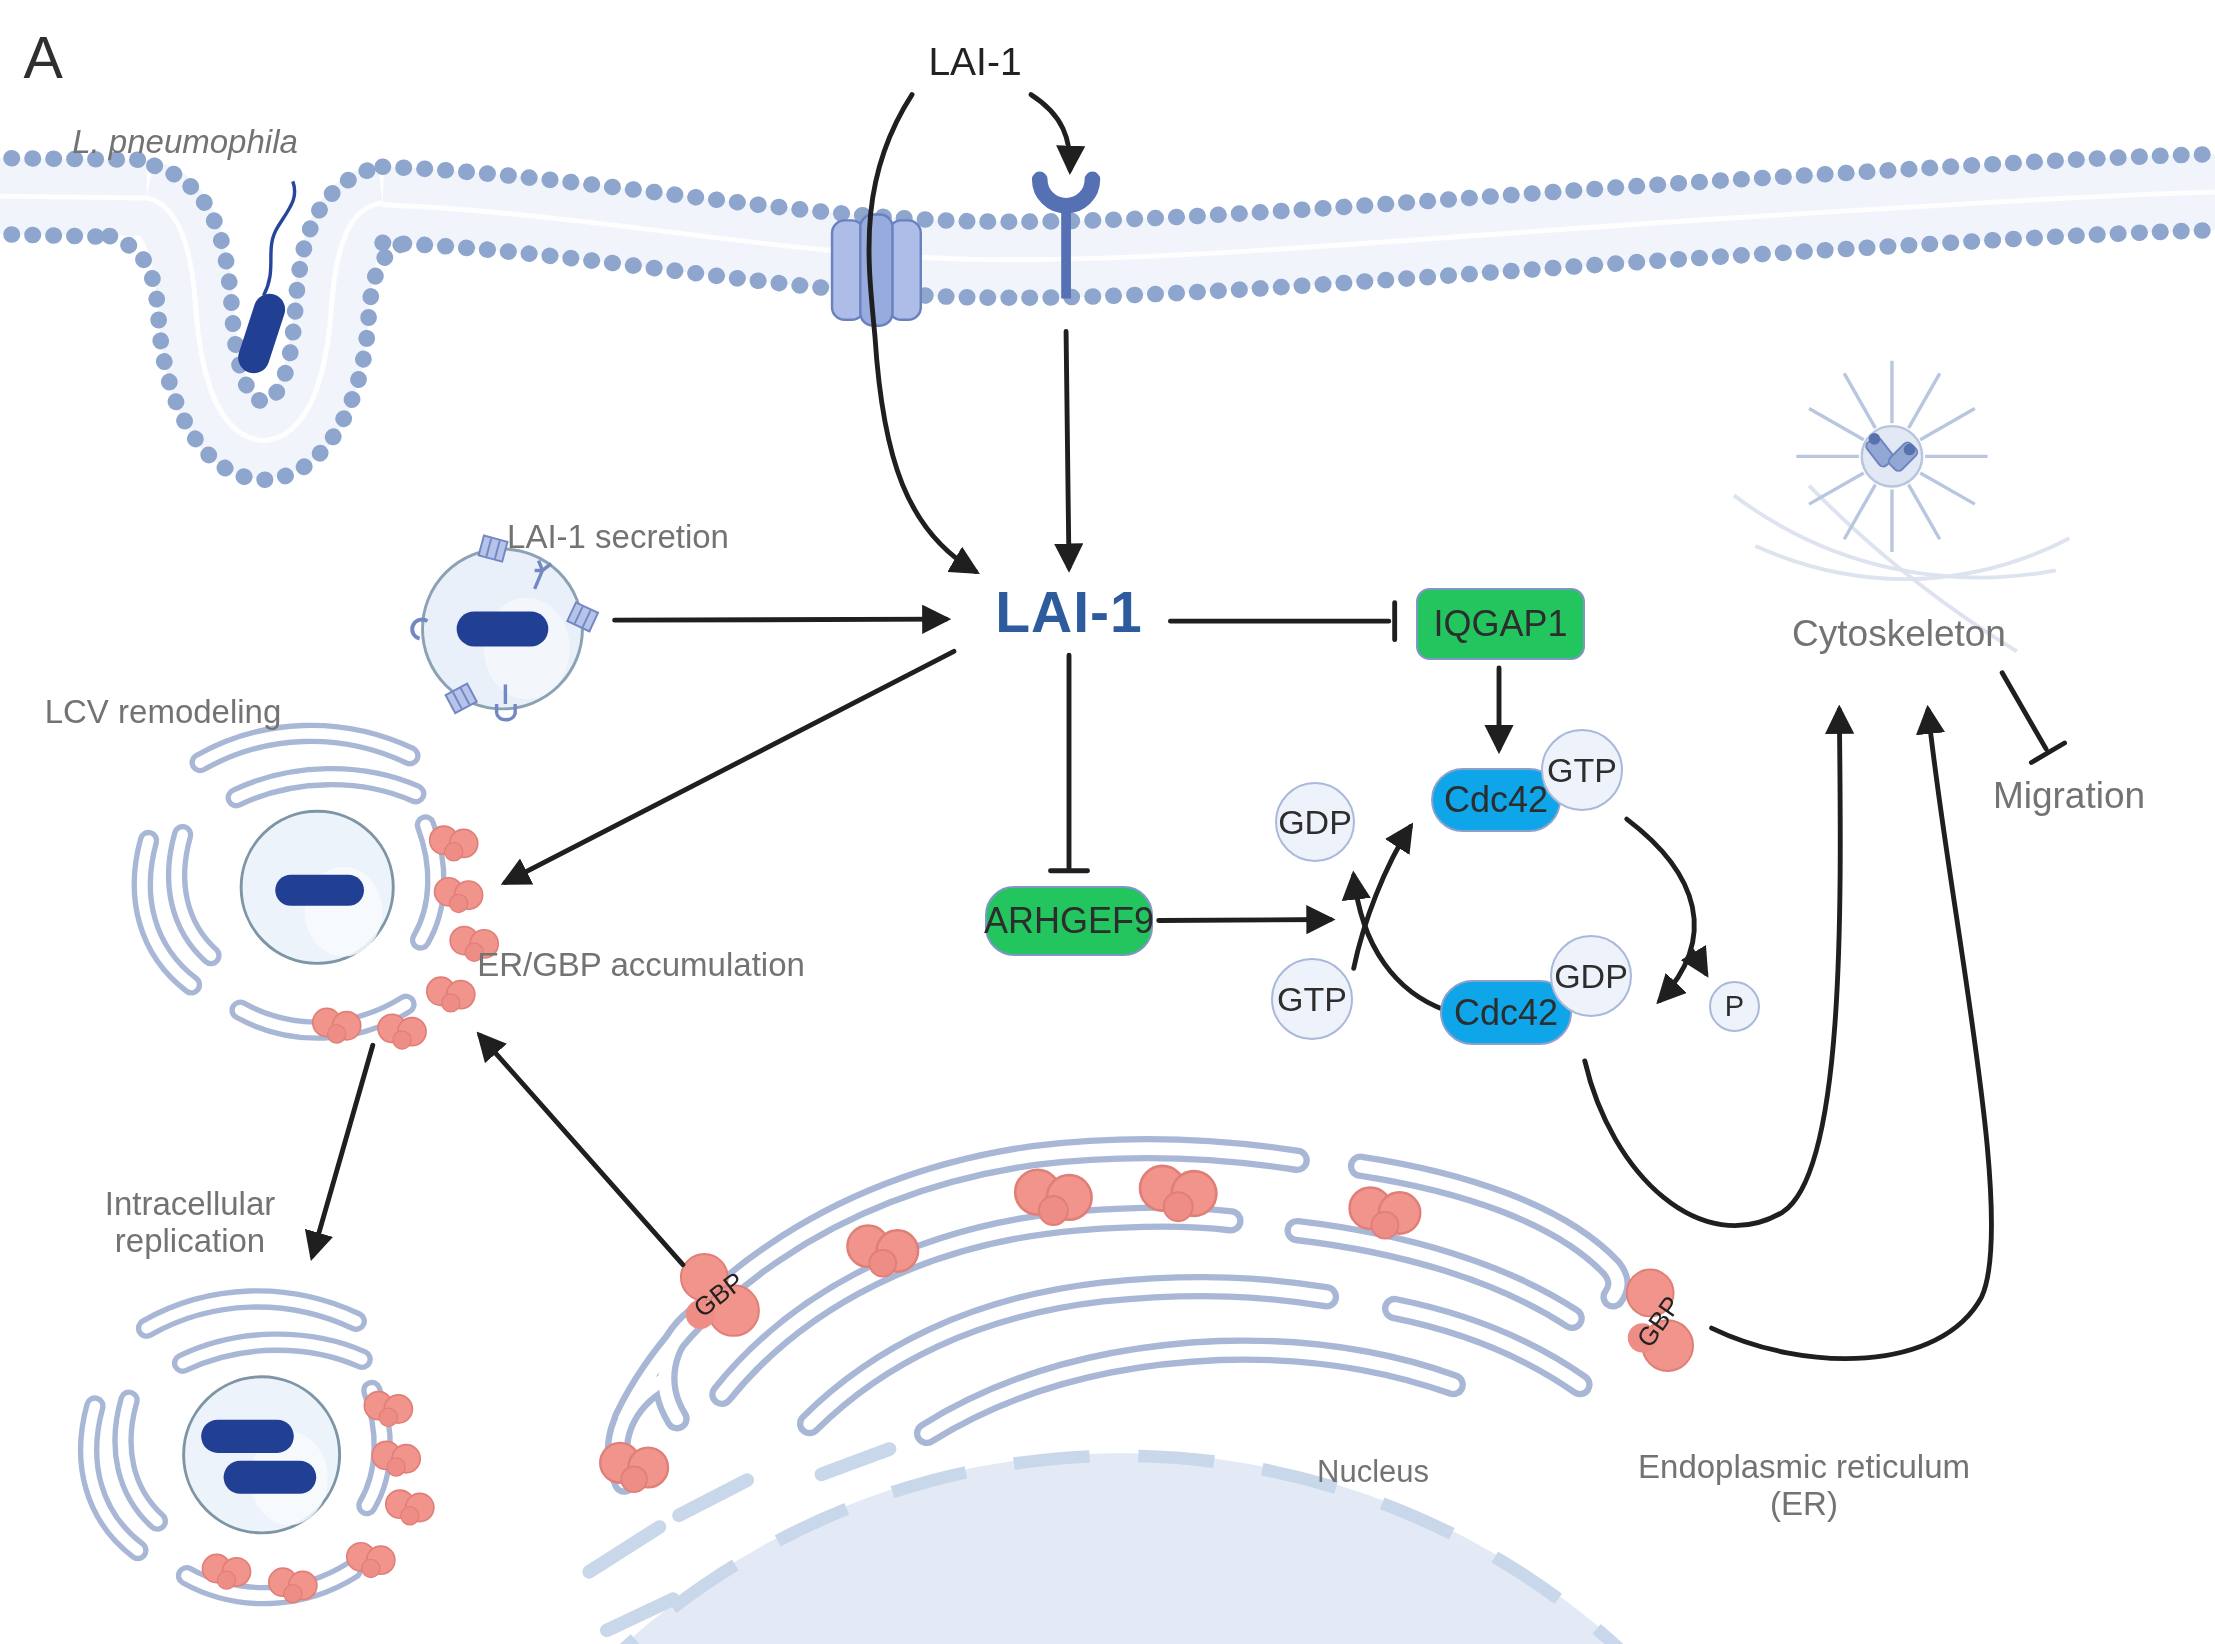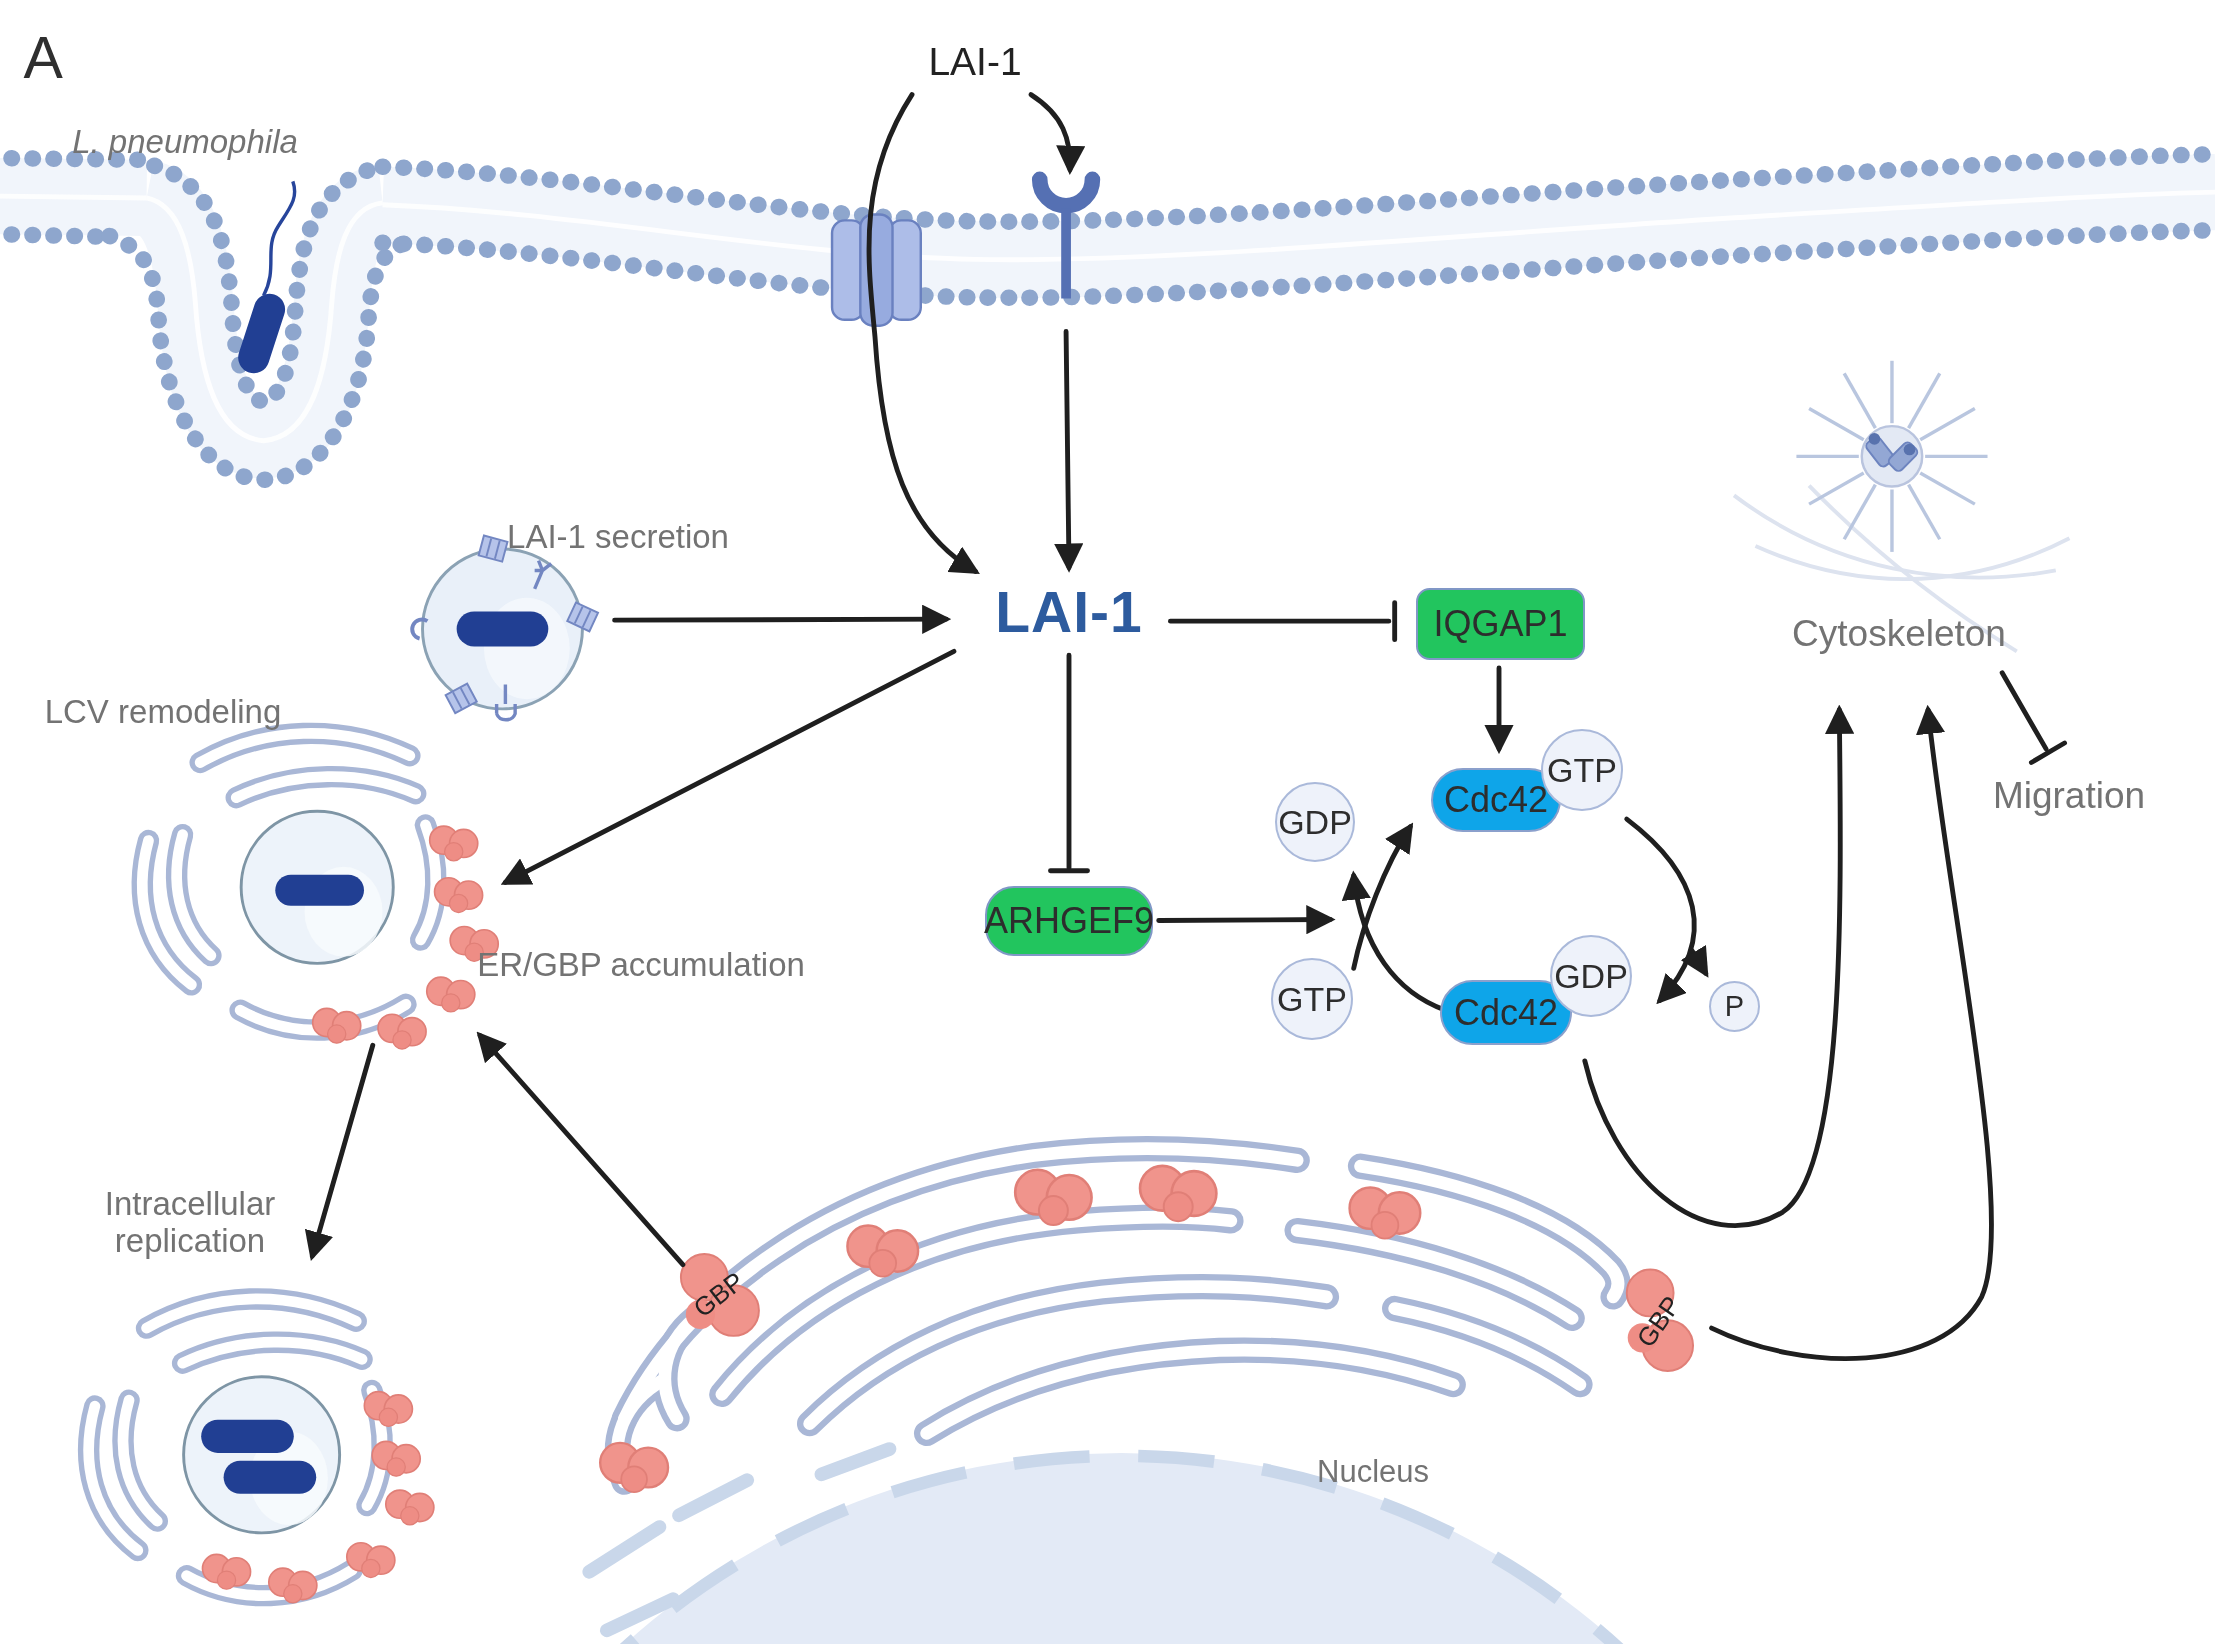--- a/index.html
+++ b/index.html
@@ -298,20 +298,24 @@
 <div class="lbl" style="left:641px;top:965px;">ER/GBP accumulation</div>
 <div class="lbl small36" style="left:190px;top:1223px;">
   <div>Intracellular</div>
   <div>replication</div>
 </div>
 <div class="lbl lai1-central" style="left:1069px;top:613px;">LAI-1</div>
 <div class="lbl" style="left:1899px;top:634px;font-size:37px;">Cytoskeleton</div>
 <div class="lbl" style="left:2069px;top:796px;font-size:37px;">Migration</div>
 <div class="lbl gbp" style="left:719px;top:1295px;transform:translate(-50%,-50%) rotate(-38deg);">GBP</div>
 <div class="lbl gbp" style="left:1659px;top:1322px;transform:translate(-50%,-50%) rotate(-55deg);">GBP</div>
+<div class="lbl" style="left:1804px;top:1486px;">
+  <div>Endoplasmic reticulum</div>
+  <div>(ER)</div>
+</div>
 <div class="lbl" style="left:1373px;top:1456px;font-size:31px;margin-top:16px;">Nucleus</div>
 
 <div class="node rectnode" style="left:1416px;top:588px;width:169px;height:72px;">IQGAP1</div>
 <div class="node rectnode" style="left:985px;top:886px;width:168px;height:70px;border-radius:29px;">ARHGEF9</div>
 
 <div class="node pill" style="left:1431px;top:768px;width:130px;height:64px;">Cdc42</div>
 <div class="node circ" style="left:1541px;top:729px;width:82px;height:82px;">GTP</div>
 
 <div class="node pill" style="left:1440px;top:980px;width:132px;height:65px;">Cdc42</div>
 <div class="node circ" style="left:1550px;top:935px;width:82px;height:82px;">GDP</div>

